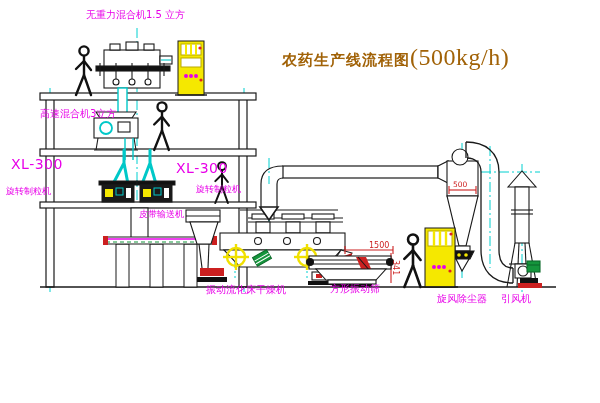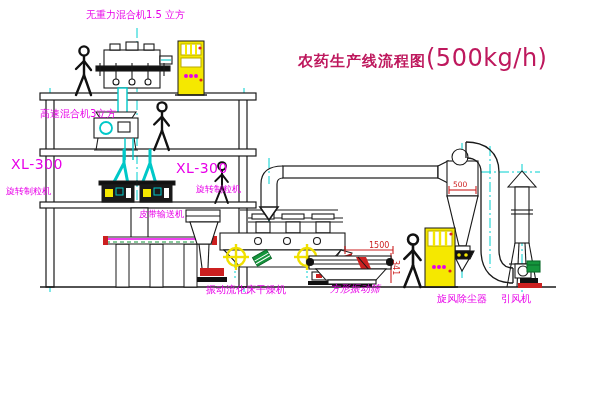--- a/index.html
+++ b/index.html
@@ -6,24 +6,24 @@
   .canvas{position:relative;width:556px;height:403px;background:#fff;overflow:hidden;
           font-family:"DejaVu Sans",sans-serif;}
   .canvas svg{position:absolute;left:0;top:0;}
   .lbl{position:absolute;color:#e800e8;white-space:nowrap;line-height:1;}
   .lbl-sm{font-size:10px;}
   .lbl-xs{font-size:9px;}
   .lbl-model{font-size:14px;letter-spacing:0.5px;}
   .lbl-model-big{font-size:17px;letter-spacing:1px;}
   .dim{position:absolute;color:#cc2020;font-size:8px;white-space:nowrap;line-height:1;}
   .dim-vert{transform:rotate(90deg);transform-origin:left top;}
-  .title-wrap{position:absolute;left:298px;top:44px;display:flex;align-items:baseline;
-              color:#be185d;white-space:nowrap;}
+  .title-wrap{position:absolute;left:282px;top:44px;display:flex;align-items:baseline;
+              color:#a16207;white-space:nowrap;}
   .title-cn{font-size:15px;font-weight:bold;letter-spacing:1px;}
-  .title-cap{font-size:24px;font-weight:normal;letter-spacing:0.5px;}
+  .title-cap{font-size:24px;font-weight:normal;letter-spacing:0.5px;font-family:Liberation Serif, serif;}
 </style>
 </head>
 <body>
 
 <div class="canvas">
 
   <svg width="600" height="403" viewBox="0 0 600 403">
     <defs>
       <g id="person" stroke="#111" stroke-width="2.4" fill="none" stroke-linecap="round" stroke-linejoin="round">
         <circle cx="0" cy="-44" r="4.6" fill="#fff"></circle>
@@ -288,21 +288,21 @@
   <div class="lbl lbl-model" style="left:11px;top:157px;">XL-300</div>
   <div class="lbl lbl-xs" style="left:6px;top:187px;">旋转制粒机</div>
 
   <div class="lbl lbl-model" style="left:176px;top:161px;">XL-300</div>
   <div class="lbl lbl-xs" style="left:196px;top:185px;">旋转制粒机</div>
 
   <div class="lbl lbl-xs" style="left:139px;top:210px;">皮带输送机</div>
 
   <div class="lbl lbl-sm" style="left:206px;top:285px;">振动流化床干燥机</div>
 
-  <div class="lbl lbl-sm" style="left:330px;top:284px;font-style:italic;">方形振动筛</div>
+  <div class="lbl lbl-sm" style="left:330px;top:284px;">方形振动筛</div>
 
   <div class="lbl lbl-sm" style="left:437px;top:294px;">旋风除尘器</div>
   <div class="lbl lbl-sm" style="left:501px;top:294px;">引风机</div>
 
   <span class="dim" style="left:356px;top:242px;margin-left:13px;">1500</span>
   <span class="dim dim-vert" style="left:399px;top:260px;">341</span>
   <span class="dim" style="left:453px;top:181px;font-size:7.5px;">500</span>
 
 </div>
 

